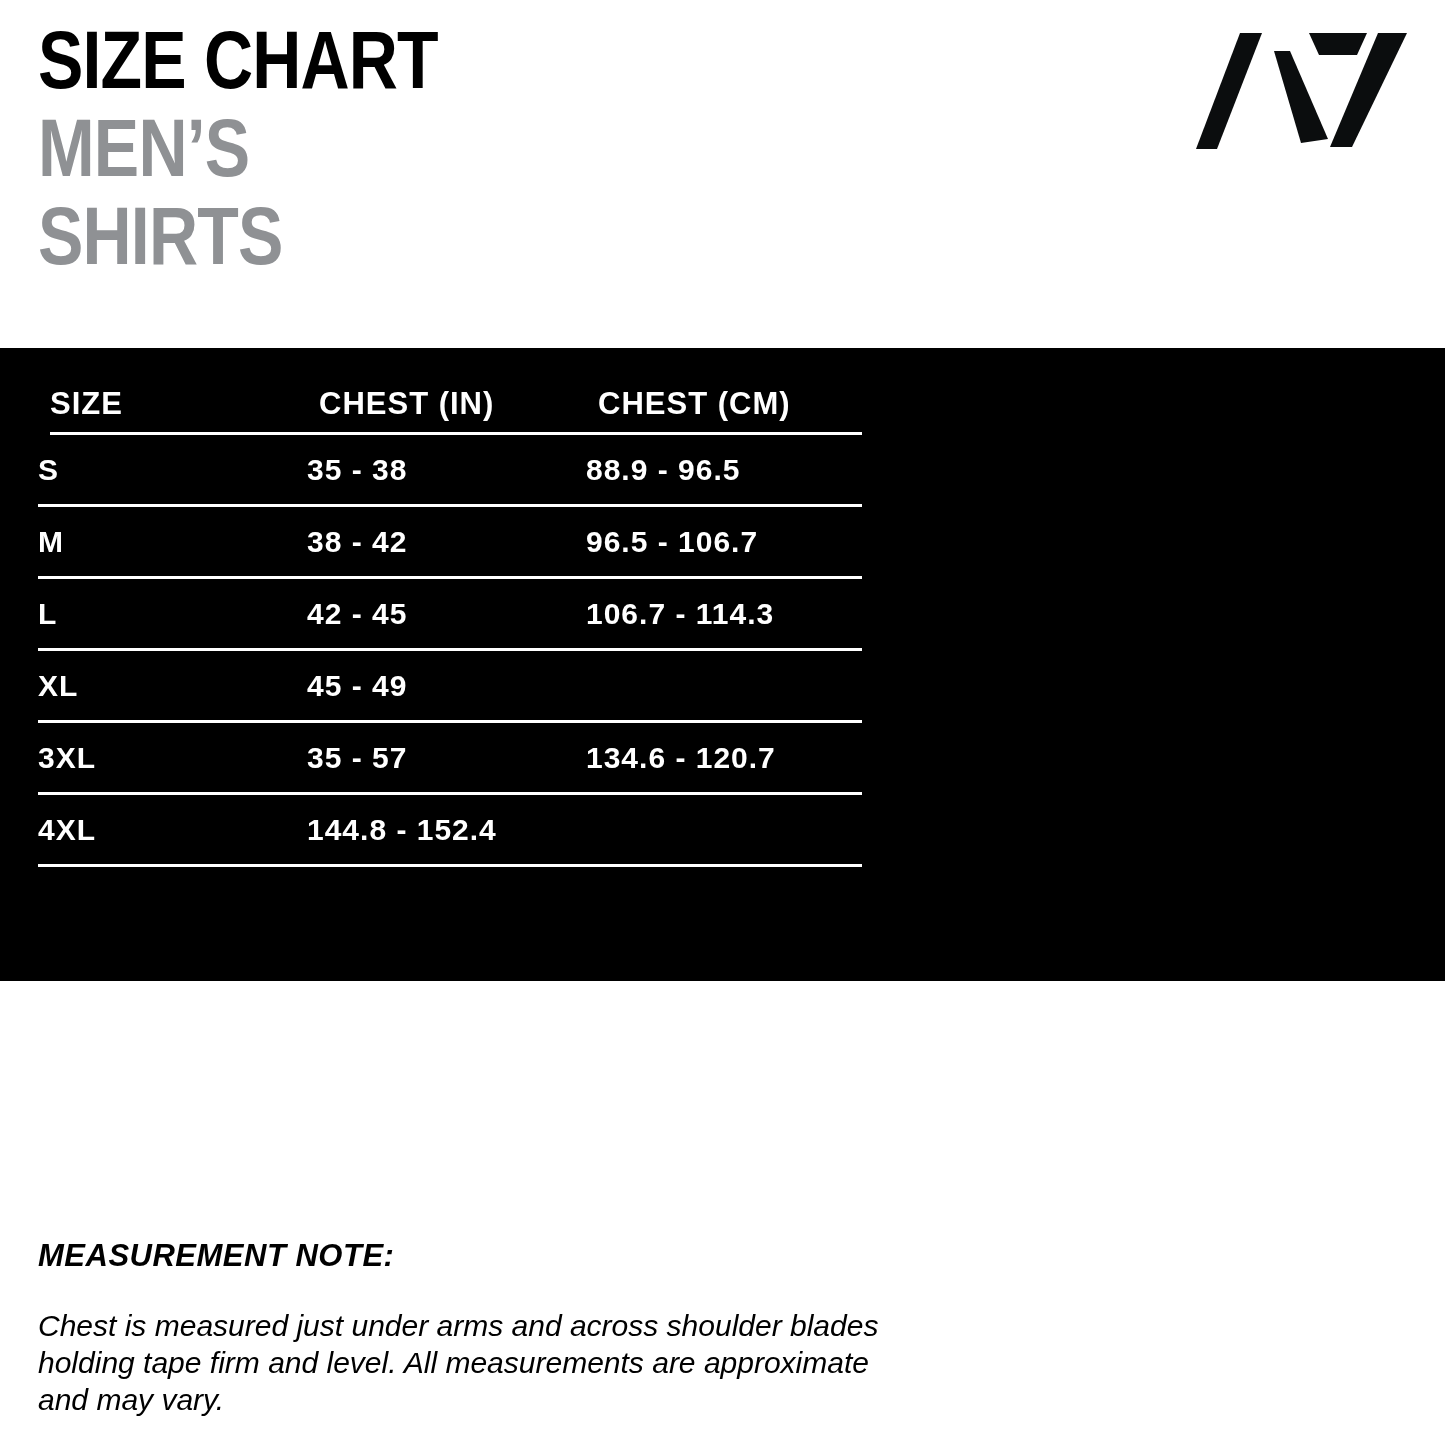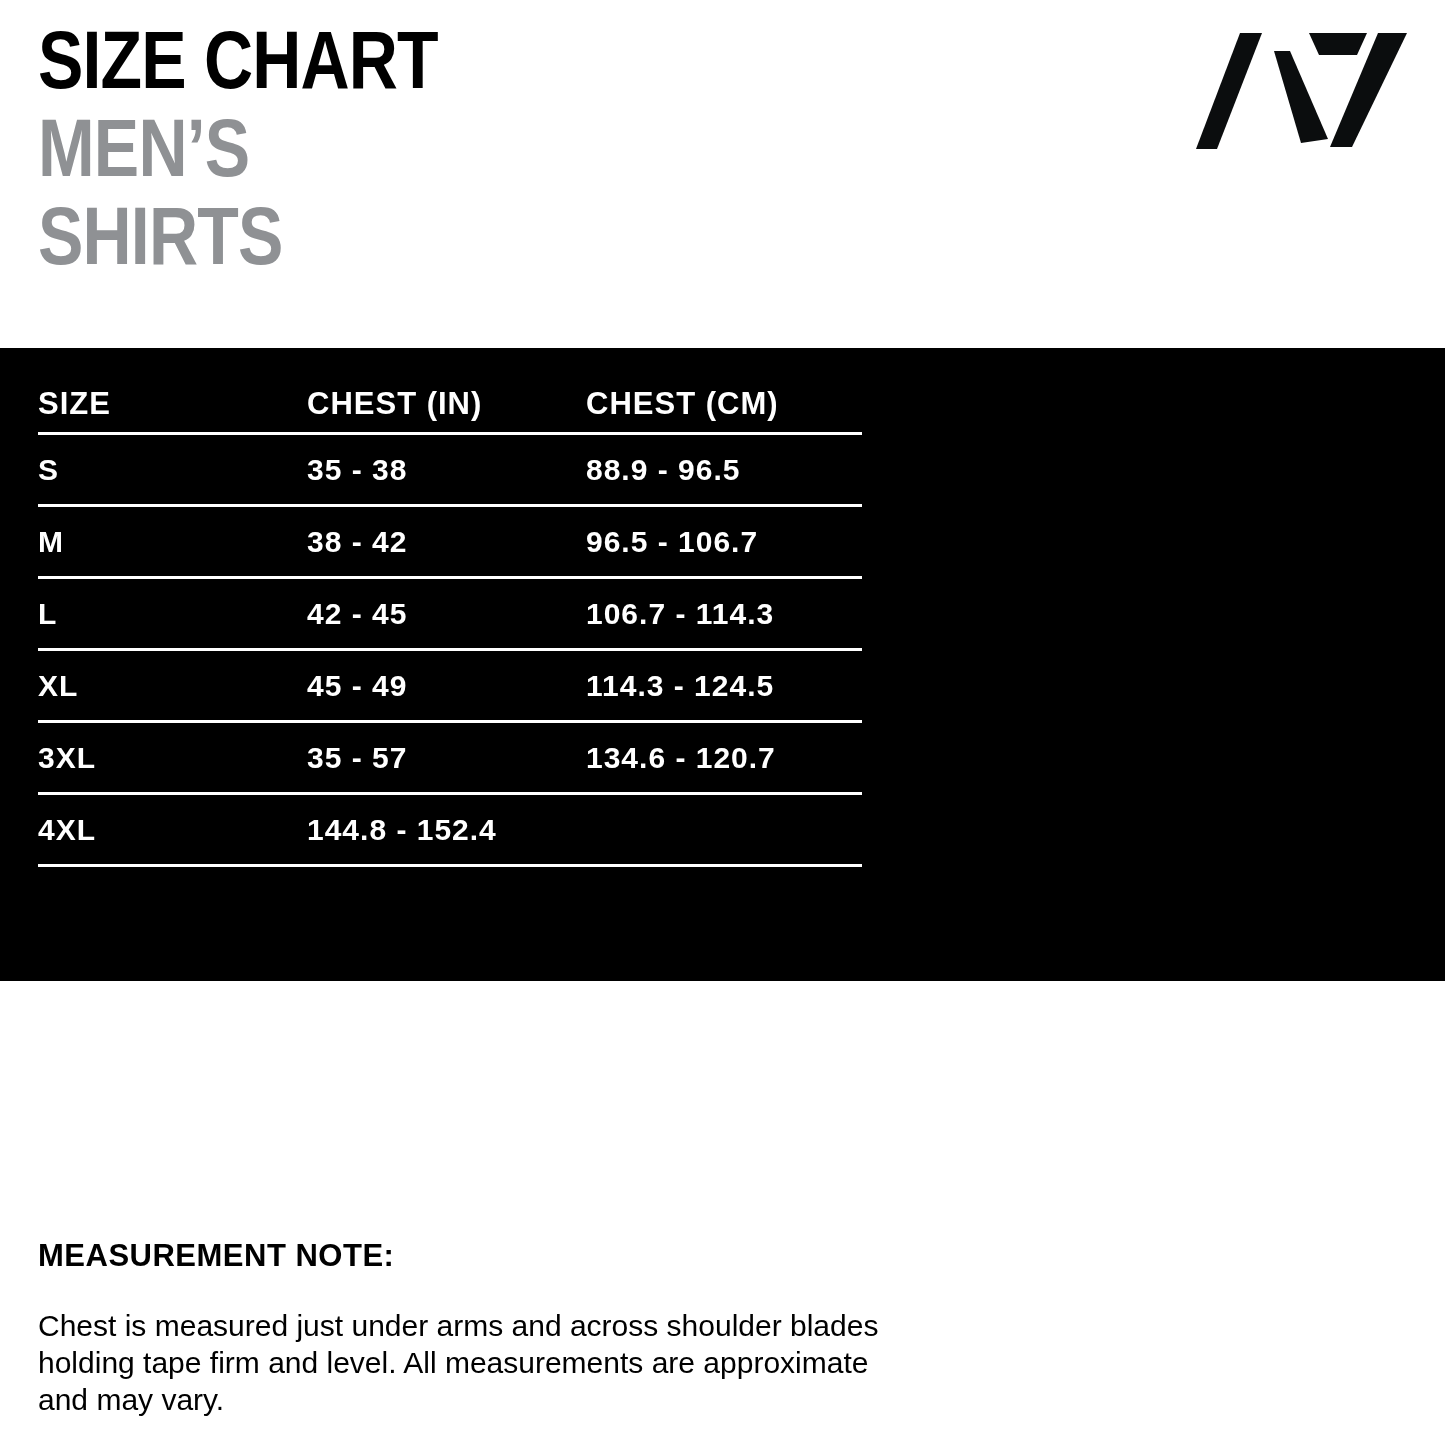--- a/index.html
+++ b/index.html
@@ -64,28 +64,30 @@
     height: 72px;
     font-size: 30px;
     font-weight: bold;
     letter-spacing: 1px;
     white-space: nowrap;
   }
   .trow.thead {
     height: 87px;
     padding-top: 28px;
     font-size: 31px;
+    margin-left: 12px;
   }
 
   
   .note {
     position: absolute;
     left: 38px;
     top: 1238px;
     color: #000000;
+    font-style: italic;
   }
   .note-heading {
     margin: 0 0 24px 0;
     font-size: 31px;
     font-weight: bold;
     letter-spacing: 0.5px;
     white-space: nowrap;
   }
   .note-body {
     font-size: 30px;
@@ -136,21 +138,20 @@
 
       <div class="trow">
         <div>L</div>
         <div>42 - 45</div>
         <div>106.7 - 114.3</div>
       </div>
 
       <div class="trow">
         <div>XL</div>
         <div>45 - 49</div>
-        <div>114.3 - 124.5</div>
       </div>
 
 
       <div class="trow">
         <div>3XL</div>
         <div>35 - 57</div>
         <div>134.6 - 120.7</div>
       </div>
 
       <div class="trow">

